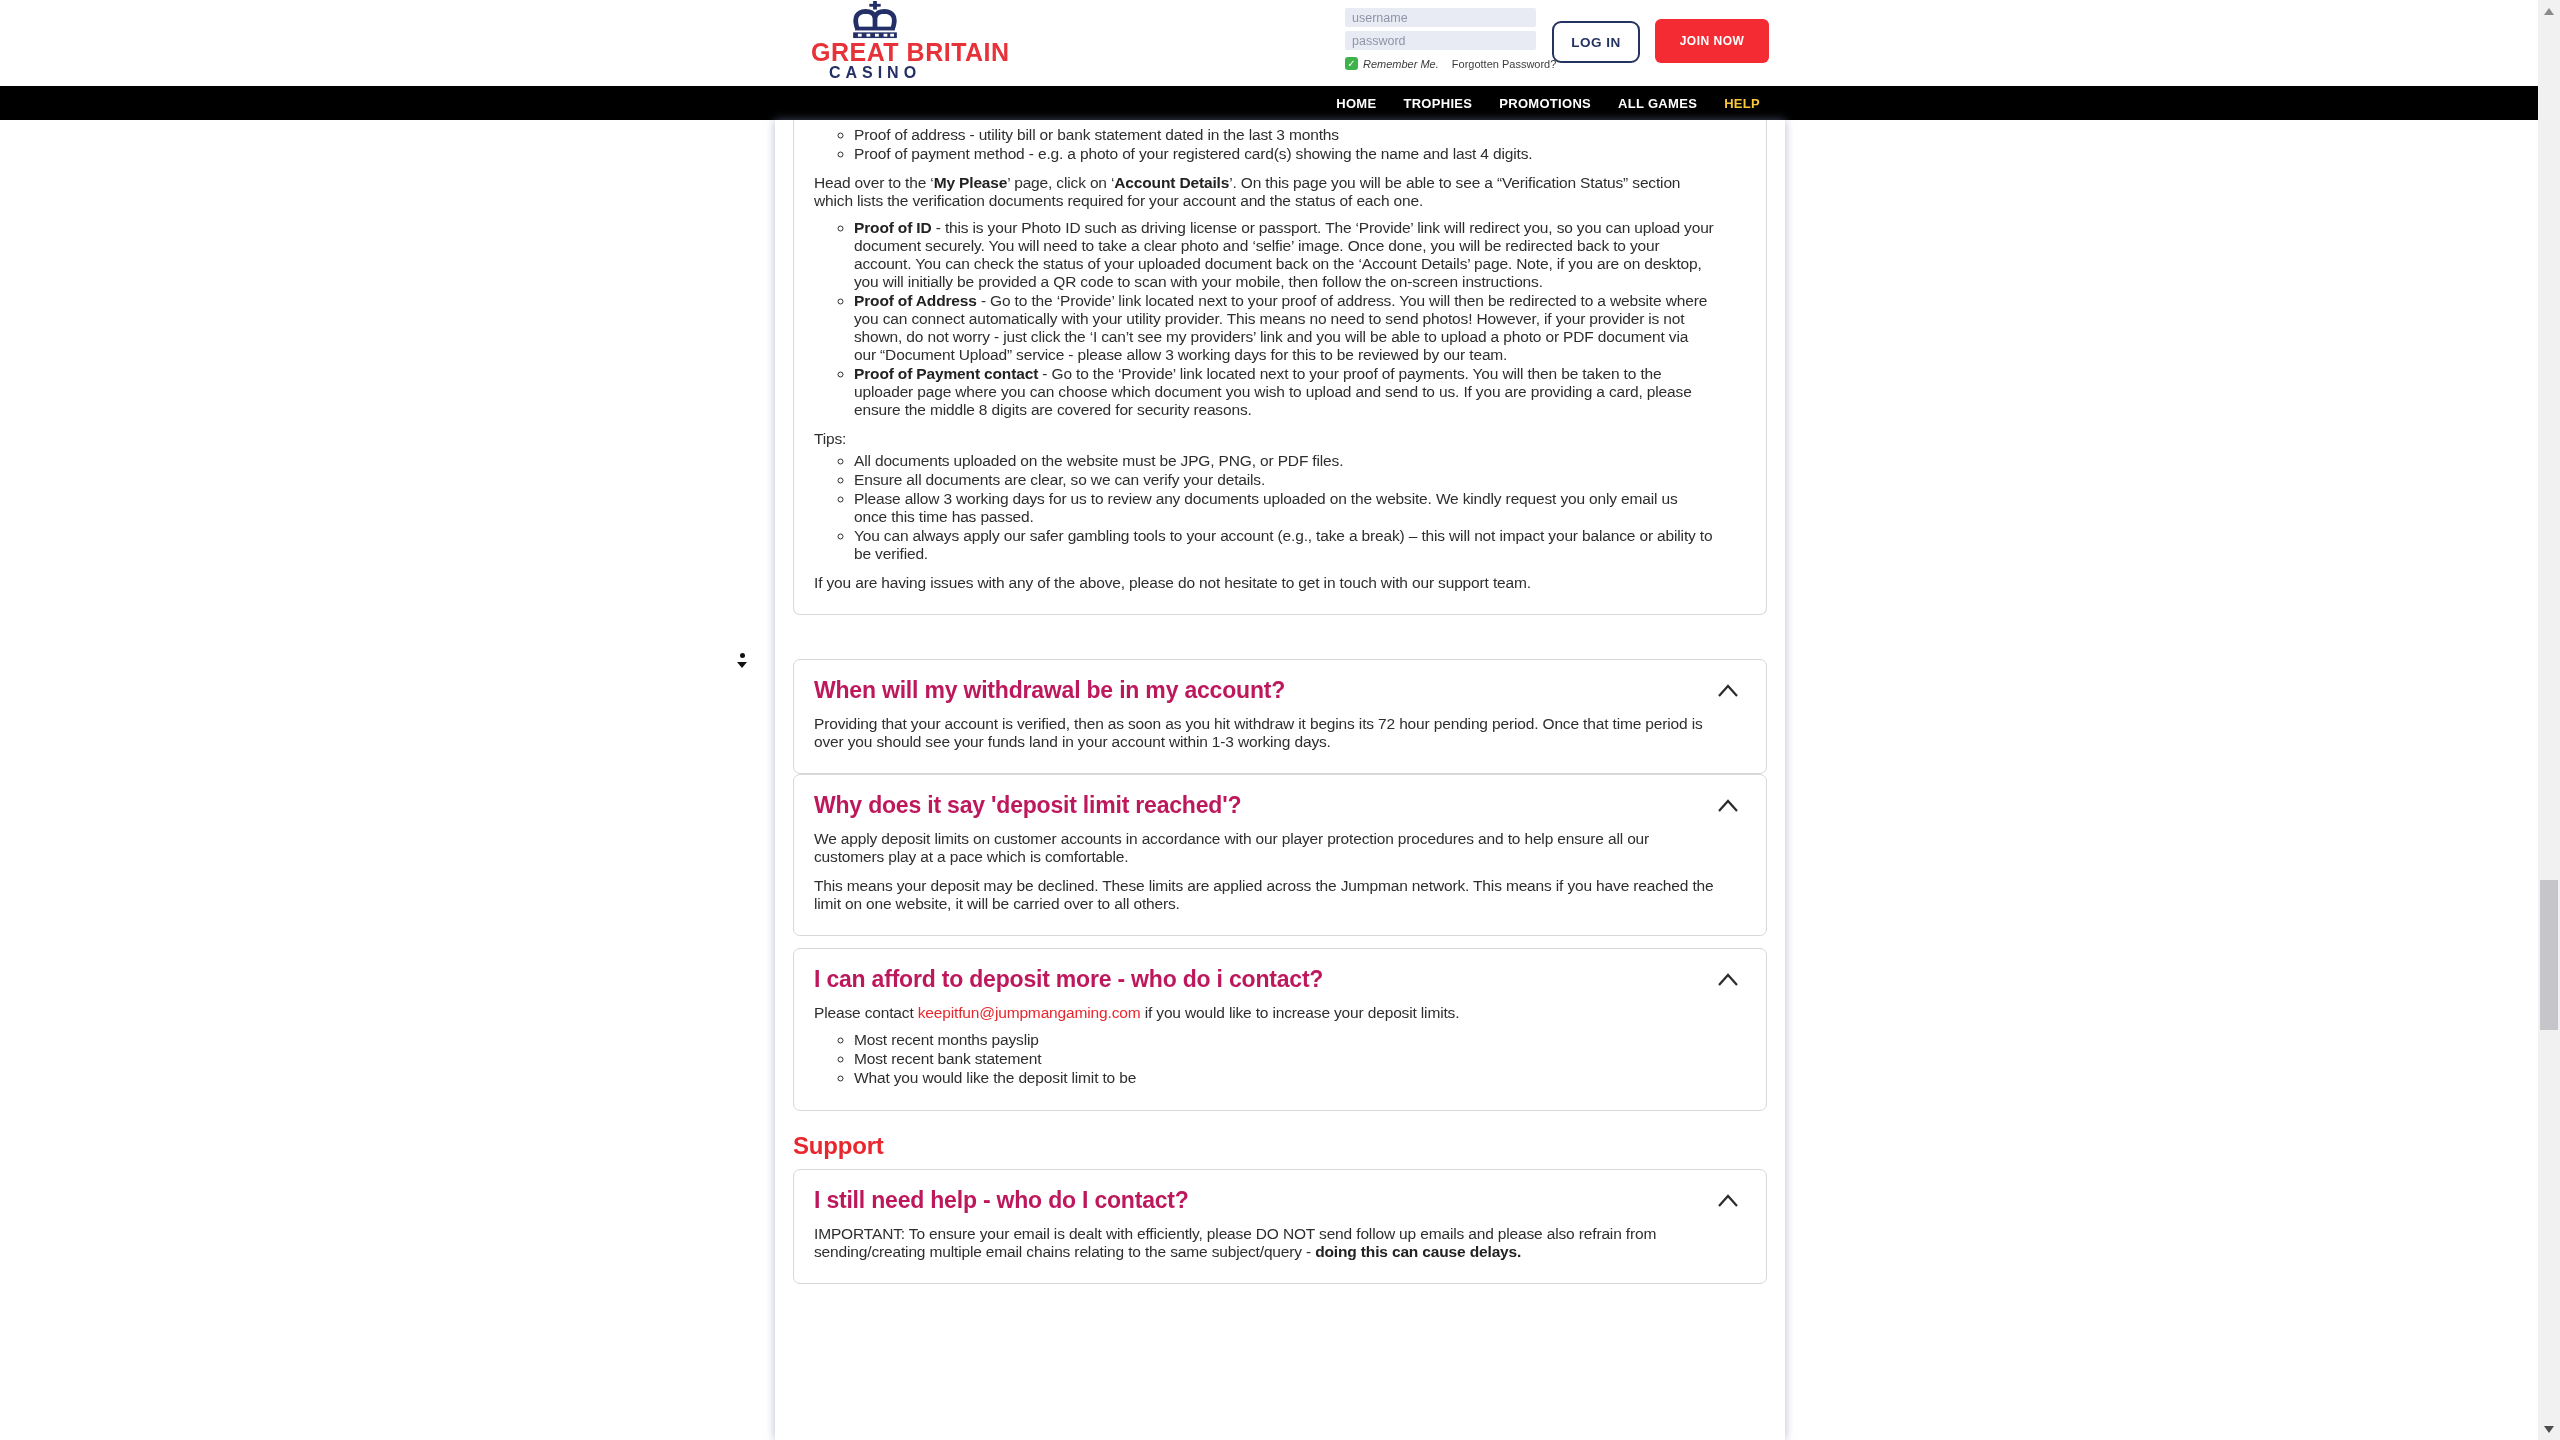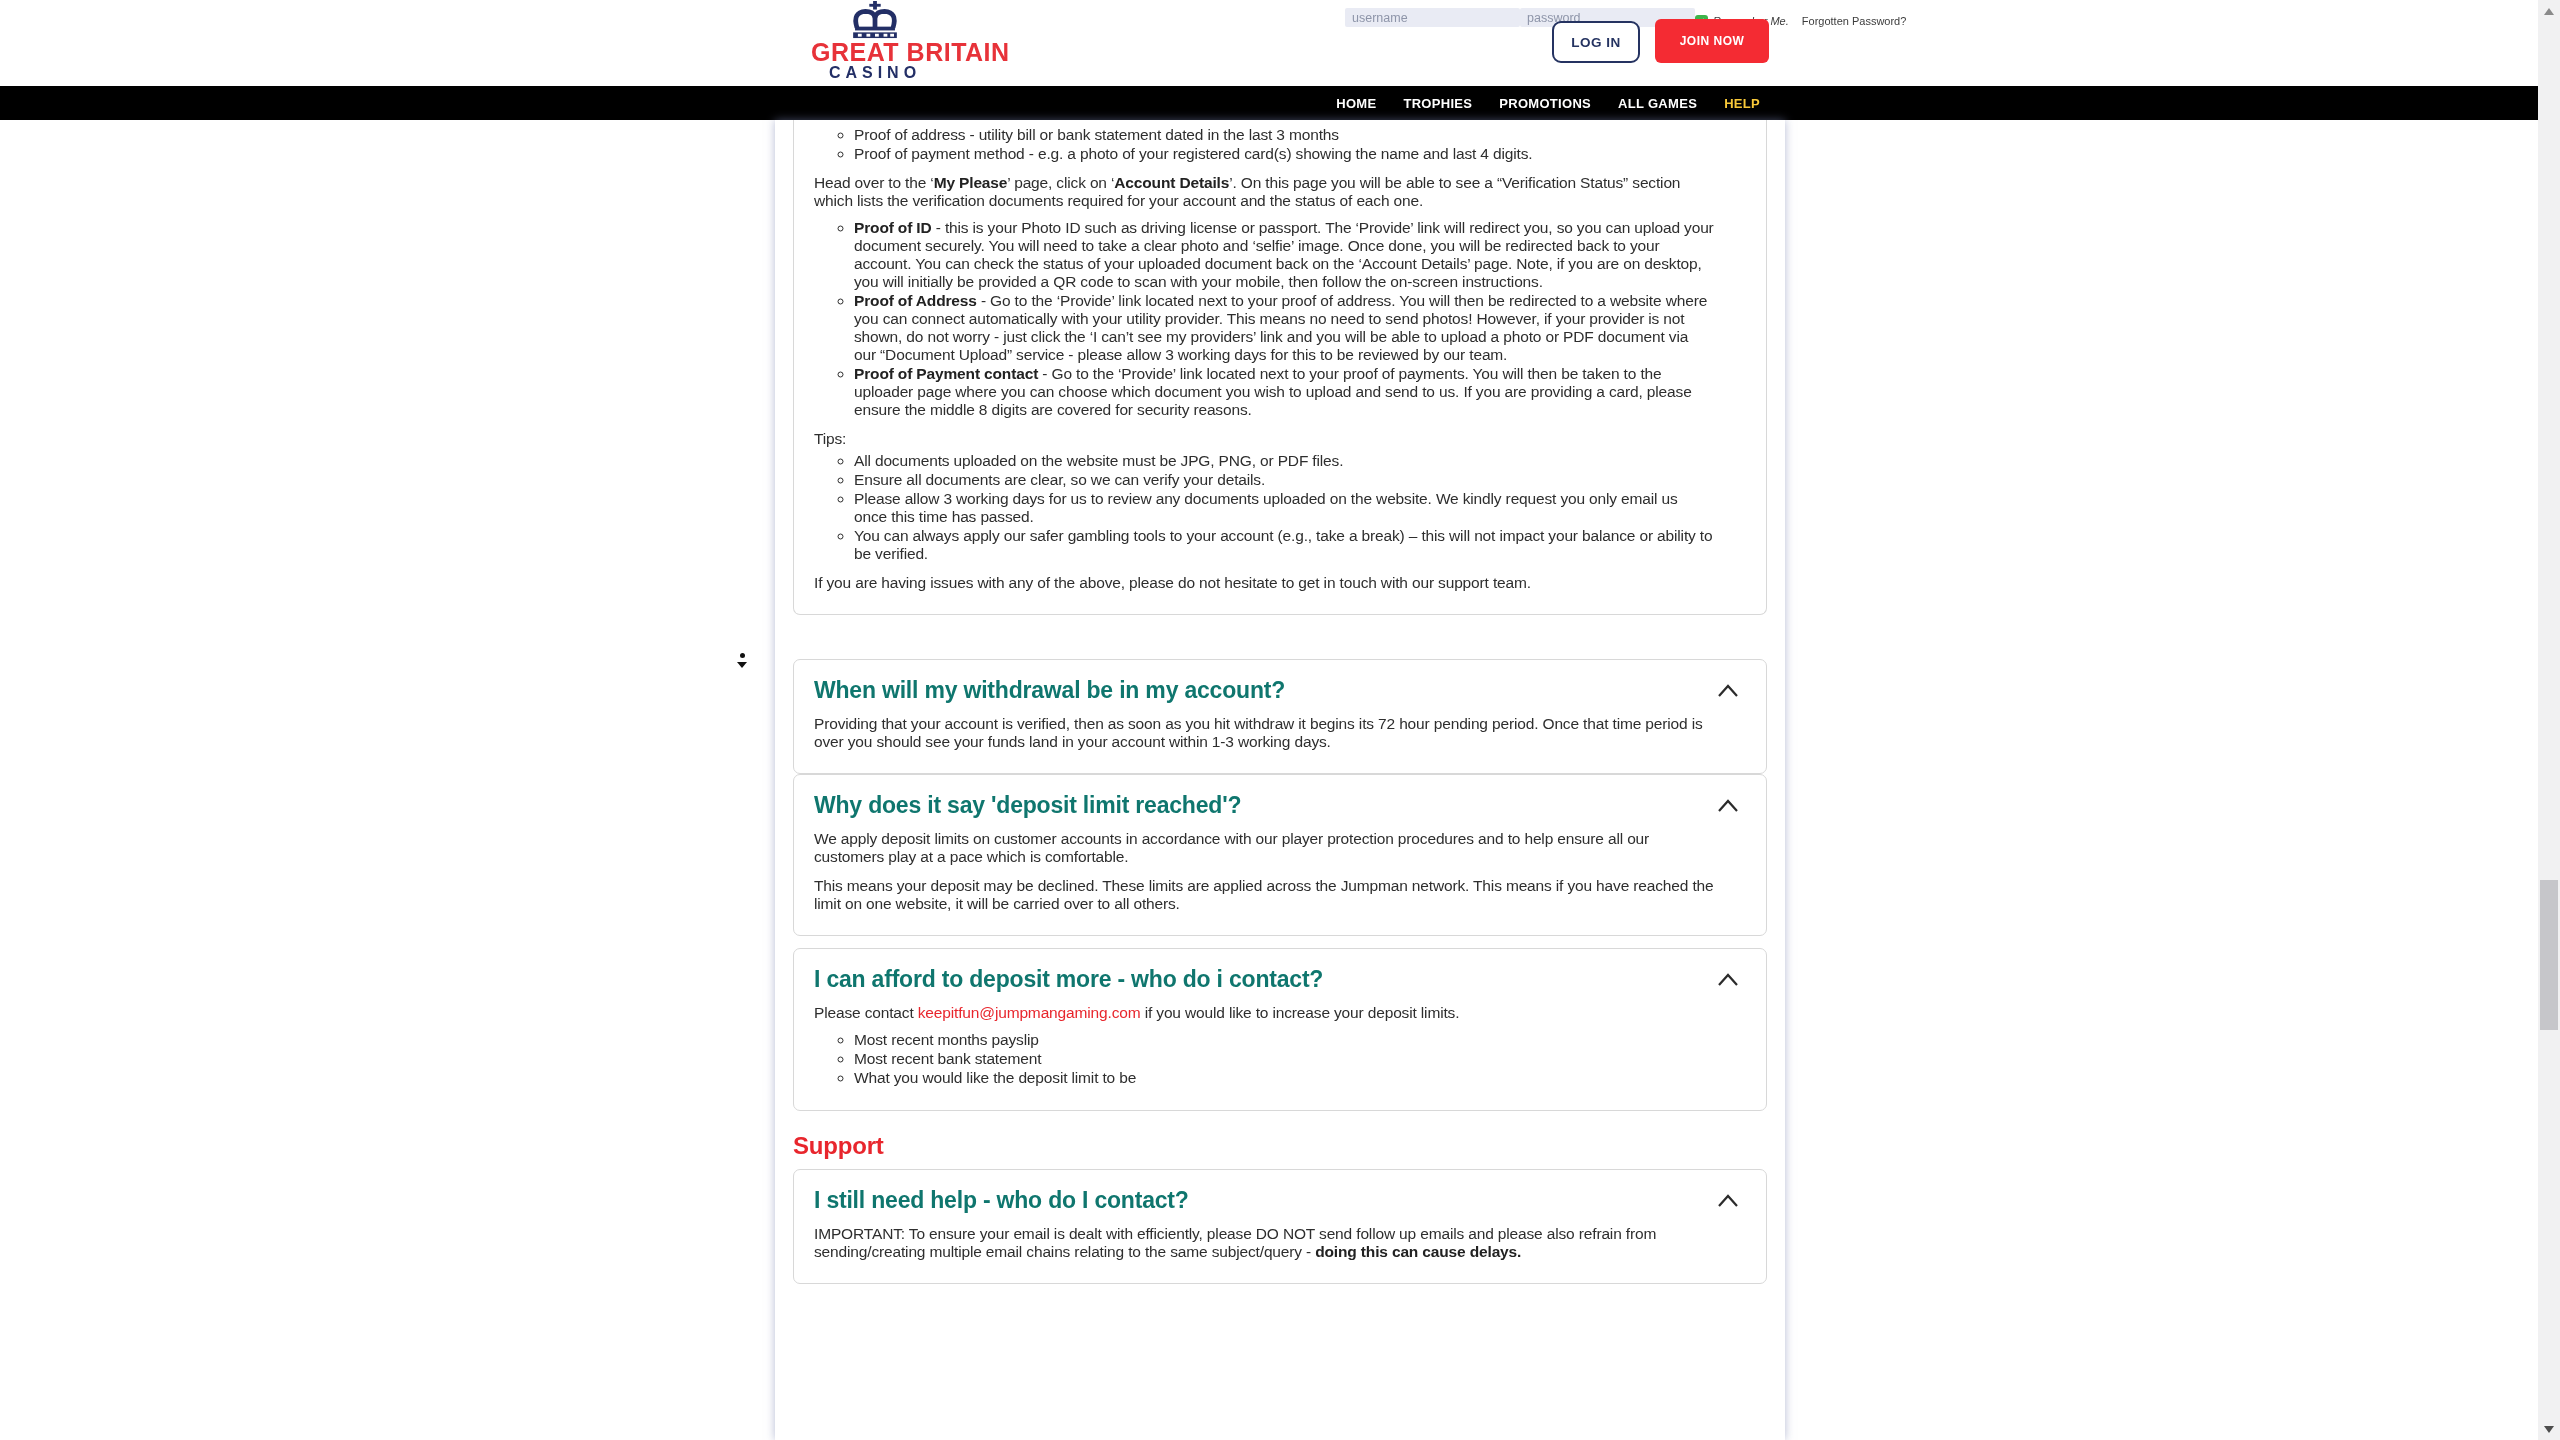--- a/index.html
+++ b/index.html
@@ -12,21 +12,21 @@
   
   header { position: relative; width: 2538px; height: 86px; background: #fff; }
   .col { width: 1010px; margin-left: 775px; position: relative; height: 100%; }
 
   .logo { position: absolute; left: 0; top: 1px; width: 200px; text-align: center; cursor: pointer; }
   .crown { display: block; margin: 0 auto; }
   .logo-line1 { font-size: 25px; font-weight: bold; color: #e73239; letter-spacing: .5px; line-height: 24px; margin-top: 1px; white-space: nowrap; margin-left: 36px; }
   .logo-line2 { font-size: 16px; font-weight: bold; color: #232f66; letter-spacing: 5px; line-height: 18px; }
 
   .login { position: absolute; right: 16px; top: 8px; display: flex; align-items: flex-start; }
-  .fields { width: 191px; display: flex; flex-direction: row; }
+  .fields { width: 191px; display: flex; flex-direction: column; }
   .fields input { height: 19px; background: #e9ebf4; border: 0; border-radius: 2px; padding: 0 7px;
     font-size: 12.5px; color: #333; margin-bottom: 4px; font-family: "Liberation Sans", sans-serif; }
   .fields input::placeholder { color: #8e95a9; opacity: 1; }
   .remember-row { display: flex; align-items: center; margin-top: 3px; font-size: 11px; color: #3c3c3c; white-space: nowrap; }
   .checkbox { width: 13px; height: 13px; background: #3db44b; border-radius: 3px; color: #fff;
     font-size: 10px; line-height: 13px; text-align: center; margin-right: 5px; cursor: pointer; flex: 0 0 auto; }
   .remember-label { font-style: italic; margin-right: 13px; }
   .forgot { cursor: pointer; }
   .btn-login { width: 88px; height: 42px; margin: 13px 0 0 16px; background: #fff; border: 2px solid #253361;
     border-radius: 9px; color: #253361; font-weight: bold; font-size: 13.5px; letter-spacing: .5px;
@@ -44,21 +44,21 @@
 
   
   main { position: relative; width: 2538px; }
   .main-col { width: 1010px; margin-left: 775px; min-height: 1320px; background: #fff;
     box-shadow: 0 0 9px rgba(122,132,176,.55); padding-bottom: 40px; }
 
   .card { margin: 0 18px; border: 1px solid #d8d8d8; border-radius: 7px; background: #fff; }
   .card-clipped { border-top: 0; border-radius: 0 0 7px 7px; }
   .card-head { display: flex; justify-content: space-between; align-items: center;
     padding: 17px 26px 0 20px; cursor: pointer; }
-  .card-title { font-size: 23px; font-weight: bold; color: #0f766e; letter-spacing: -.2px; }
+  .card-title { font-size: 23px; font-weight: bold; color: #be185d; letter-spacing: -.2px; }
   .chev { flex: 0 0 auto; margin-left: 20px; }
   .card-body { padding: 0 52px 22px 20px; }
   .card-body.first { padding-top: 4px; }
 
   .bodytext, .card-body p, .card-body li { font-size: 15.5px; line-height: 18px; color: #2e2e2e; letter-spacing: -.15px; }
   .card-body p { margin-top: 11px; }
   .card-body ul { margin: 9px 0 0; padding-left: 40px; list-style: circle; }
   .card-body li { margin-bottom: 1px; }
   .tips-label { margin-top: 13px; }
   .tips-list { margin-top: 4px !important; }

